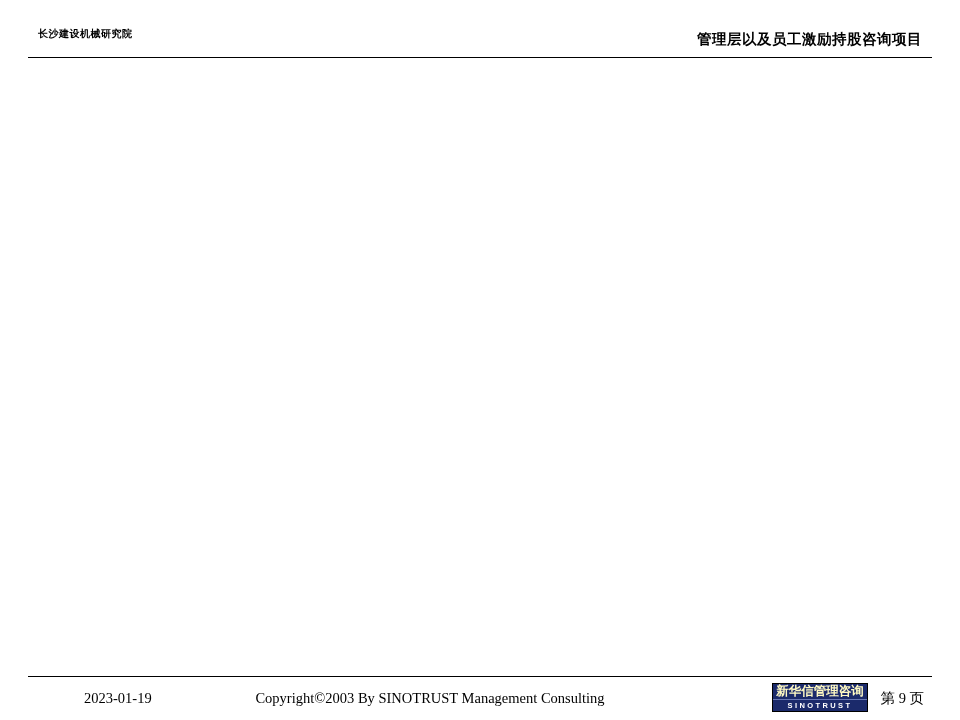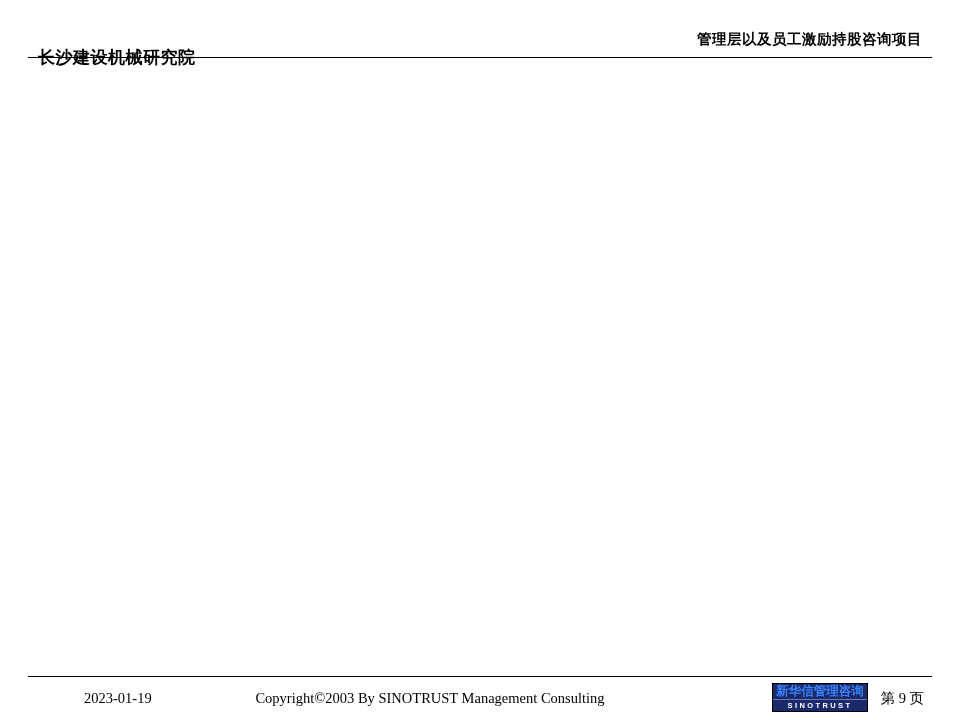--- a/index.html
+++ b/index.html
@@ -30,25 +30,24 @@
     left: 0;
     width: 960px;
     height: 58px;
   }
   .header-left {
     position: absolute;
     left: 38px;
     top: 29px;
     font-family: "Liberation Sans", sans-serif;
     font-weight: bold;
-    font-size: 17px;
+    font-size: 10px;
     letter-spacing: 0.5px;
     white-space: nowrap;
     line-height: 1;
-    margin-top: 20px;
   }
   .header-right {
     position: absolute;
     right: 38px;
     top: 32px;
     font-family: "Liberation Sans", sans-serif;
     font-weight: bold;
     font-size: 14.5px;
     letter-spacing: 0.5px;
     white-space: nowrap;
@@ -142,21 +141,21 @@
     background: #1b2a6b;
     border: 1px solid #000000;
     box-sizing: border-box;
     display: flex;
     flex-direction: column;
     align-items: center;
     justify-content: center;
     overflow: hidden;
   }
   .footer-logo .logo-cn {
-    color: #3b82f6;
+    color: #fef9c3;
     font-family: "Liberation Sans", sans-serif;
     font-weight: bold;
     font-size: 12.5px;
     letter-spacing: 0px;
     line-height: 14px;
     white-space: nowrap;
   }
   .footer-logo .logo-en {
     color: #ffffff;
     font-family: Liberation Sans, sans-serif;

